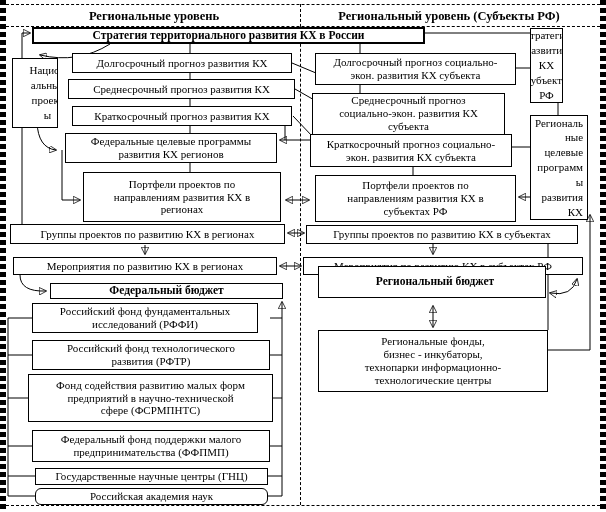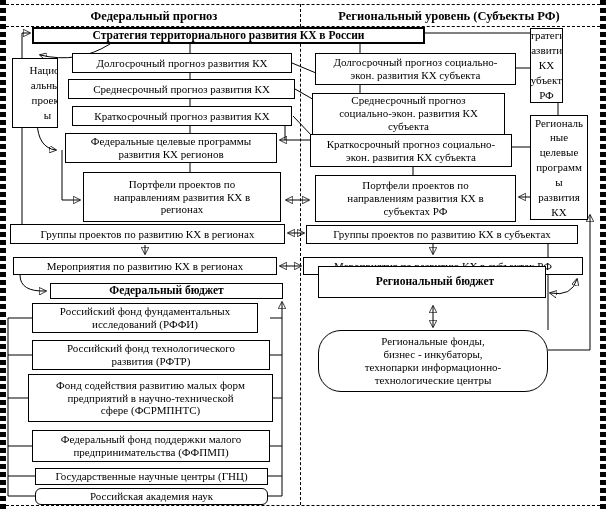--- a/index.html
+++ b/index.html
@@ -93,21 +93,21 @@
     </g>
   </svg>
 
   <div class="frame-side" id="frame-left"></div>
   <div class="frame-side" id="frame-right"></div>
   <div class="hline" id="frame-top"></div>
   <div class="hline" id="band-bottom"></div>
   <div class="hline" id="frame-bottom"></div>
   <div id="divider"></div>
 
-  <div class="hdr" id="hdr-fed">Федеральный прогноз</div>
+  <div class="hdr" id="hdr-fed">Региональные уровень</div>
   <div class="hdr" id="hdr-reg">Региональный уровень (Субъекты РФ)</div>
 
   <div class="box bold" style="left:32px;top:27px;width:393px;height:17px;border-width:2px;">Стратегия территориального развития КХ в России</div>
   <div class="box narrow" style="left:12px;top:58px;width:46px;height:70px;padding-left:27px;">Национ
 альные
 проект
 ы</div>
   <div class="box" style="left:72px;top:53px;width:220px;height:20px;">Долгосрочный прогноз развития КХ</div>
   <div class="box" style="left:68px;top:79px;width:227px;height:20px;">Среднесрочный прогноз развития КХ</div>
   <div class="box" style="left:72px;top:106px;width:220px;height:20px;">Краткосрочный прогноз развития КХ</div>
@@ -137,30 +137,30 @@
 социально-экон. развития КХ
 субъекта</div>
   <div class="box" style="left:310px;top:134px;width:202px;height:33px;">Краткосрочный прогноз социально-
 экон. развития КХ субъекта</div>
   <div class="box" style="left:315px;top:175px;width:201px;height:47px;">Портфели проектов по
 направлениям развития КХ в
 субъектах РФ</div>
   <div class="box" style="left:306px;top:225px;width:272px;height:19px;">Группы проектов по развитию КХ в субъектах</div>
   <div class="box" style="left:303px;top:257px;width:280px;height:18px;">Мероприятия по развитию КХ в субъектах РФ</div>
   <div class="box bold" style="left:318px;top:266px;width:228px;height:32px;padding-left:8px;">Региональный бюджет</div>
-  <div class="box" style="left:318px;top:330px;width:230px;height:62px;border-radius:23px;">Региональные фонды,
+  <div class="box" style="left:318px;top:330px;width:230px;height:62px;">Региональные фонды,
 бизнес - инкубаторы,
 технопарки информационно-
 технологические центры</div>
   <div class="box narrow" style="left:530px;top:28px;width:33px;height:75px;">Стратегия
 развития
 КХ
 субъекта
 РФ</div>
-  <div class="box narrow" style="left:530px;top:115px;width:58px;height:105px;">Региональ
+  <div class="box narrow" style="left:530px;top:115px;width:58px;height:105px;text-align:right;">Региональ
 ные
 целевые
 программ
 ы
 развития
 КХ</div>
 
 </div>
 
 </body></html>

